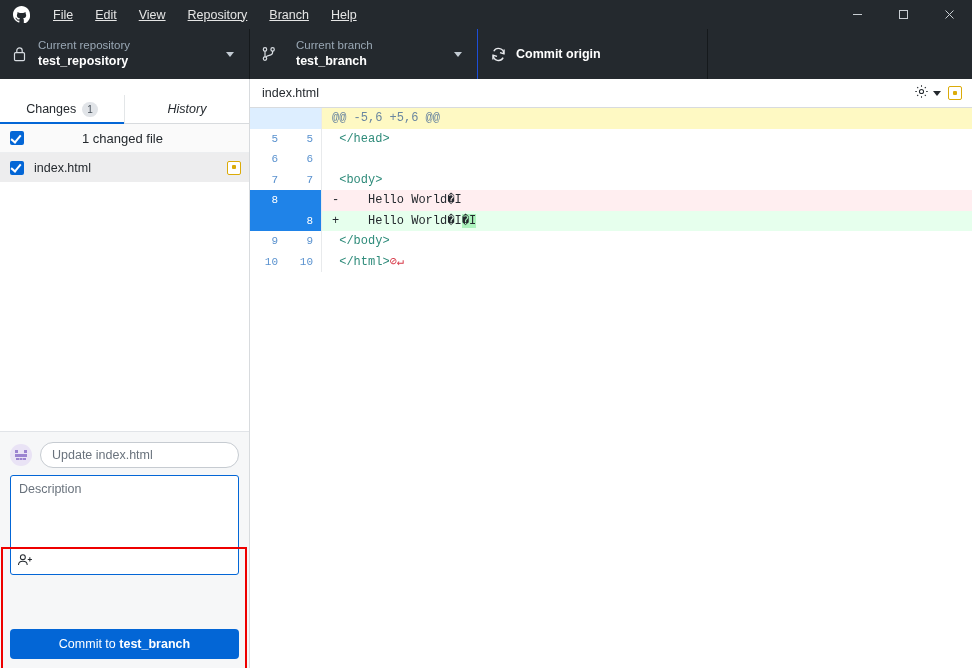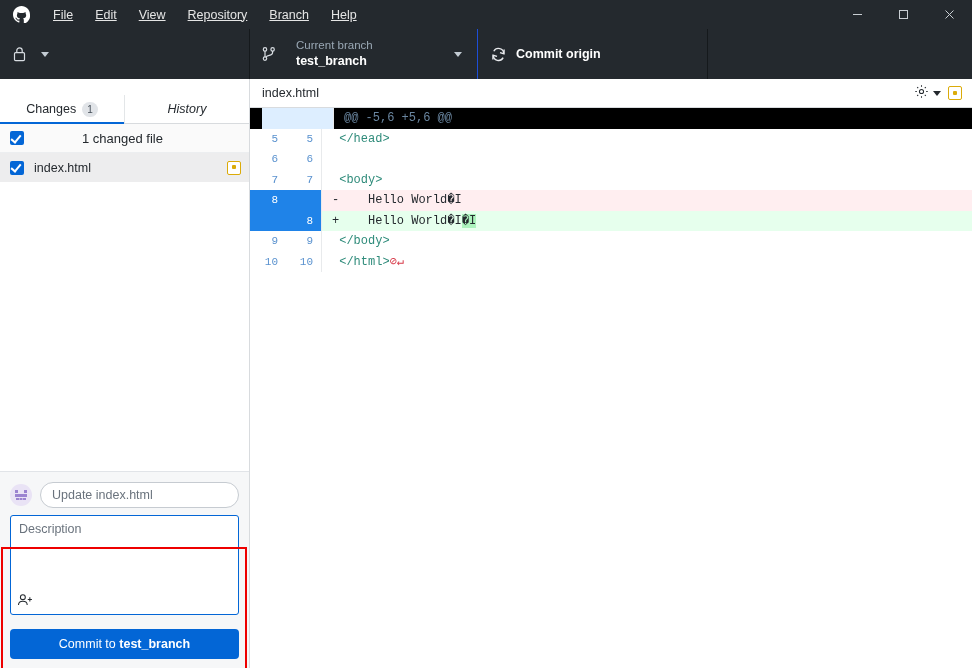--- a/index.html
+++ b/index.html
@@ -320,20 +320,21 @@
   .commit-btn {
     width: 100%;
     height: 30px;
     background: #0366d6;
     border: none;
     border-radius: 4px;
     color: #fff;
     font-family: "Liberation Sans", sans-serif;
     font-size: 12.5px;
     cursor: default;
+    margin-top: 40px;
   }
   .commit-btn b { font-weight: bold; }
 
   
   .annot {
     position: absolute;
     border: 2px solid #ee0000;
     pointer-events: none;
     z-index: 40;
   }
@@ -399,21 +400,21 @@
   .dtext {
     flex: 1;
     padding-left: 10px;
     line-height: 20.5px;
     height: 100%;
     color: #24292e;
     overflow: hidden;
   }
 
   
-  .dline.hunk { background: #000000; padding-left: 12px; }
+  .dline.hunk { background: #fef9c3; }
   .dline.hunk .gutter { background: #ddeeff; color: #f1f8ff; }
   .dline.hunk .dtext { color: #6a86a0; }
 
   
   .dline.ctx { background: #fff; }
   .dline.ctx .gutter { background: #fff; }
 
   
   .dline.del { background: #ffeef0; }
   .dline.del .gutter { background: #1f83e8; color: #fff; }
@@ -477,20 +478,24 @@
   </div>
 
   <div class="toolbar">
 
     <div class="tb-section repo">
       <div class="tb-icon">
         <svg width="15" height="16" viewBox="0 0 14 16" fill="none" stroke="#d8dde2" stroke-width="1.2">
           <rect x="2" y="6.6" width="10" height="8" rx="1.2"></rect>
           <path d="M4.3 6.6V4.6a2.7 2.7 0 0 1 5.4 0v2"></path>
         </svg>
+      </div>
+      <div class="tb-text">
+        <div class="tb-label">Current repository</div>
+        <div class="tb-value">test_repository</div>
       </div>
       <div class="tb-caret">
           <div class="caret-tri"></div>
         </div>
     </div>
 
     <div class="tb-section branch">
       <div class="tb-icon">
         <svg width="14" height="16" viewBox="0 0 14 16" fill="none" stroke="#d8dde2" stroke-width="1.2">
           <circle cx="3" cy="3.4" r="1.7"></circle>

